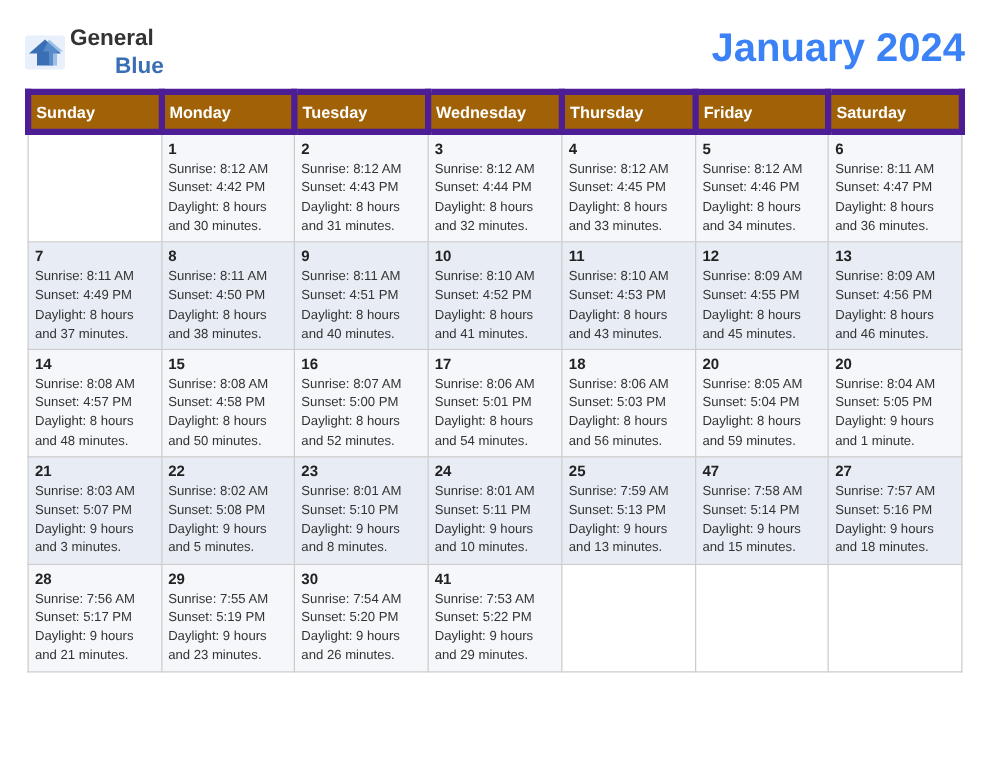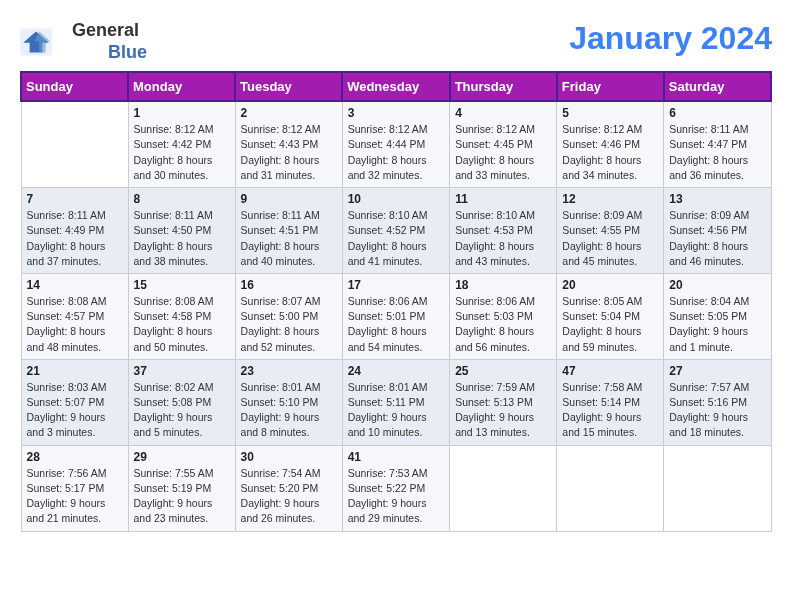--- a/index.html
+++ b/index.html
@@ -12,21 +12,21 @@
     }
     .header-area {
       display: flex;
       justify-content: space-between;
       align-items: flex-start;
       margin-bottom: 8px;
     }
     .logo {
       display: flex;
       align-items: center;
-      gap: 20px;
+      gap: 4px;
     }
     .logo-text {
       font-size: 18px;
       font-weight: bold;
       color: #333;
       line-height: 1.2;
     }
     .logo-icon {
       width: 32px;
       height: 28px;
@@ -43,27 +43,27 @@
       font-size: 14px;
       color: #555;
       margin-top: 2px;
     }
     .calendar-table {
       width: 100%;
       border-collapse: collapse;
       font-size: 11px;
     }
     .calendar-table thead tr th {
-      background-color: #a21caf;
+      background-color: #a16207;
       color: #fff;
       padding: 6px 4px;
       text-align: left;
       font-size: 13px;
       font-weight: bold;
-      border: 2px solid #4c1d95;
+      border: 5px solid #4c1d95;
     }
     .calendar-table tbody tr td {
       border: 1px solid #ccc;
       vertical-align: top;
       padding: 4px 5px;
       width: 108px;
       min-height: 70px;
       background: #fff;
     }
     .calendar-table tbody tr:nth-child(odd) td {
@@ -207,21 +207,21 @@
           <span class="day-number">20</span>
           <div class="day-info">Sunrise: 8:04 AM<br>Sunset: 5:05 PM<br>Daylight: 9 hours<br>and 1 minute.</div>
         </td>
       </tr>
       <tr>
         <td>
           <span class="day-number">21</span>
           <div class="day-info">Sunrise: 8:03 AM<br>Sunset: 5:07 PM<br>Daylight: 9 hours<br>and 3 minutes.</div>
         </td>
         <td>
-          <span class="day-number">37</span>
+          <span class="day-number">22</span>
           <div class="day-info">Sunrise: 8:02 AM<br>Sunset: 5:08 PM<br>Daylight: 9 hours<br>and 5 minutes.</div>
         </td>
         <td>
           <span class="day-number">23</span>
           <div class="day-info">Sunrise: 8:01 AM<br>Sunset: 5:10 PM<br>Daylight: 9 hours<br>and 8 minutes.</div>
         </td>
         <td>
           <span class="day-number">24</span>
           <div class="day-info">Sunrise: 8:01 AM<br>Sunset: 5:11 PM<br>Daylight: 9 hours<br>and 10 minutes.</div>
         </td>

